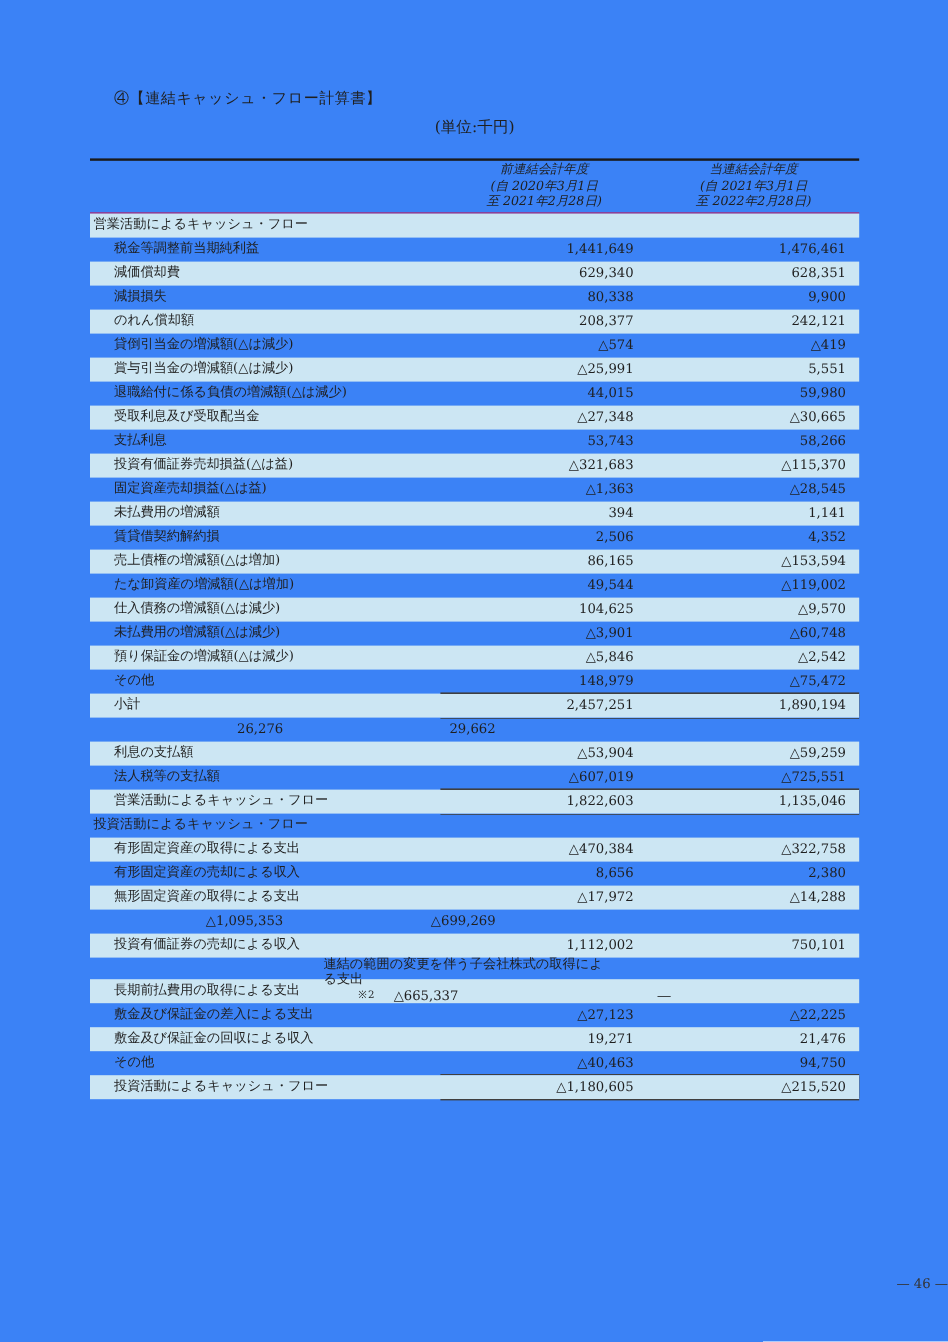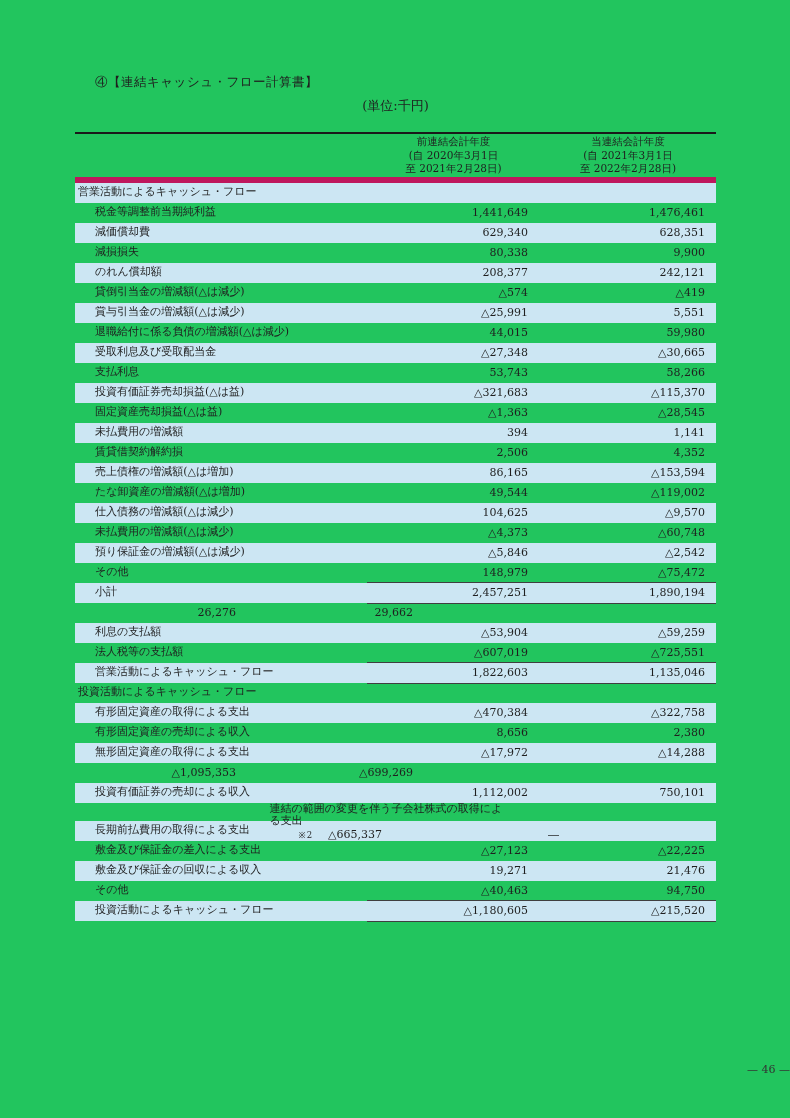--- a/index.html
+++ b/index.html
@@ -1,25 +1,25 @@
 <!DOCTYPE html>
 <html style="--shade: #cce6f3;"><head>
 <meta charset="utf-8">
 <style>
   * { margin:0; padding:0; box-sizing:border-box; }
   html,body { background:#ffffff; }
   .page {
-    position:relative; width:790px; height:1118px; background:#22c55e;
+    position:relative; width:790px; height:1118px; background:#3b82f6;
     font-family:"DejaVu Serif","Liberation Serif",serif; color:#1f1f1f;
     overflow:hidden;
   }
   .doc-title { position:absolute; left:95px; top:74px; font-size:12.5px; letter-spacing:0.5px; }
   .table-wrap { position:absolute; left:75px; top:97px; width:641px; }
   .unit-label { text-align:center; font-size:13px; padding-bottom:17px; }
-  .thead { display:flex; border-top:2.5px solid #1a1a1a; border-bottom:6px solid #be185d; }
+  .thead { display:flex; border-top:2.5px solid #1a1a1a; border-bottom:1px solid #be185d;font-style:italic; }
   .thead-spacer { width:292px; }
   .hcol { font-size:10.5px; line-height:13.5px; text-align:center; padding:1px 0; }
   .hcol.h1 { width:173px; }
   .hcol.h2 { width:176px; }
   .hcol span { display:block; }
   .row { display:flex; align-items:center; height:20px; font-size:11px; }
   .row.shade { background:var(--shade, #cce6f3); }
   .row.tall { height:18px;flex-direction:column; }
   .label { width:292px; padding-left:20px; line-height:12.6px; }
   .row.section .label { padding-left:3px; }
@@ -206,21 +206,21 @@
             <div class="cell1">
               <span>104,625</span>
             </div>
             <div class="cell2"><span>△9,570</span></div>
           </div>
         </div>
         <div class="row">
           <div class="label">未払費用の増減額(△は減少)</div>
           <div class="nums">
             <div class="cell1">
-              <span>△4,373</span>
+              <span>△3,901</span>
             </div>
             <div class="cell2"><span>△60,748</span></div>
           </div>
         </div>
         <div class="row shade">
           <div class="label">預り保証金の増減額(△は減少)</div>
           <div class="nums">
             <div class="cell1">
               <span>△5,846</span>
             </div>

